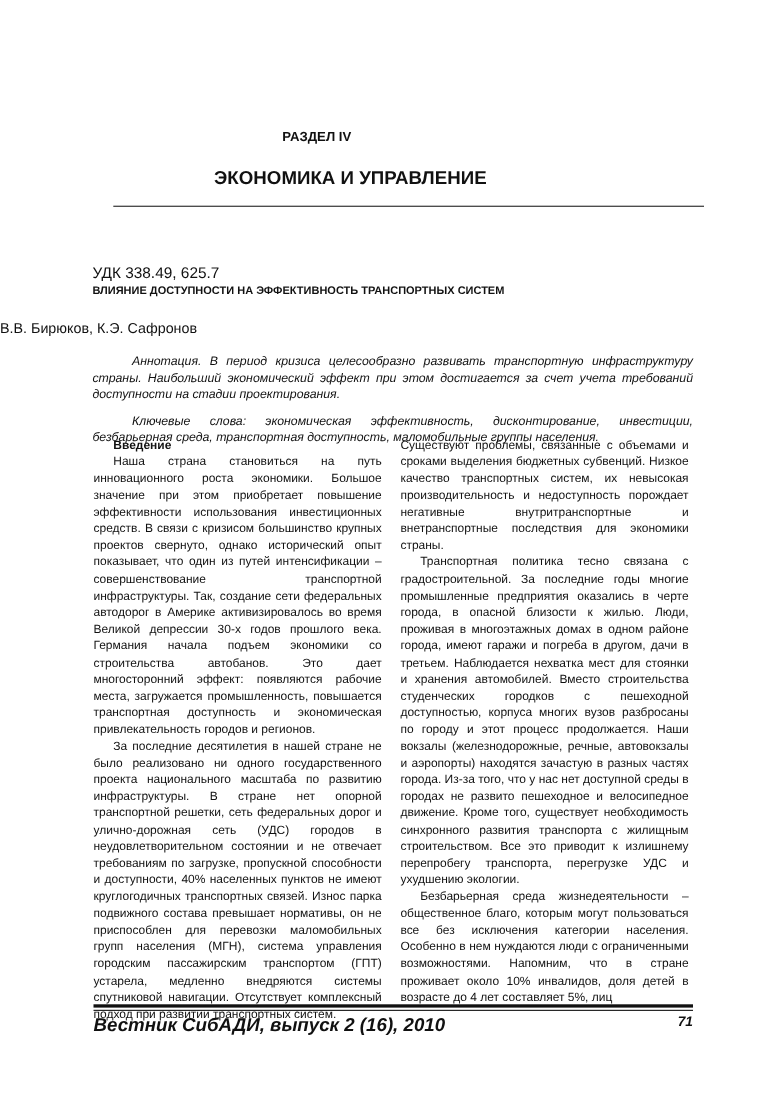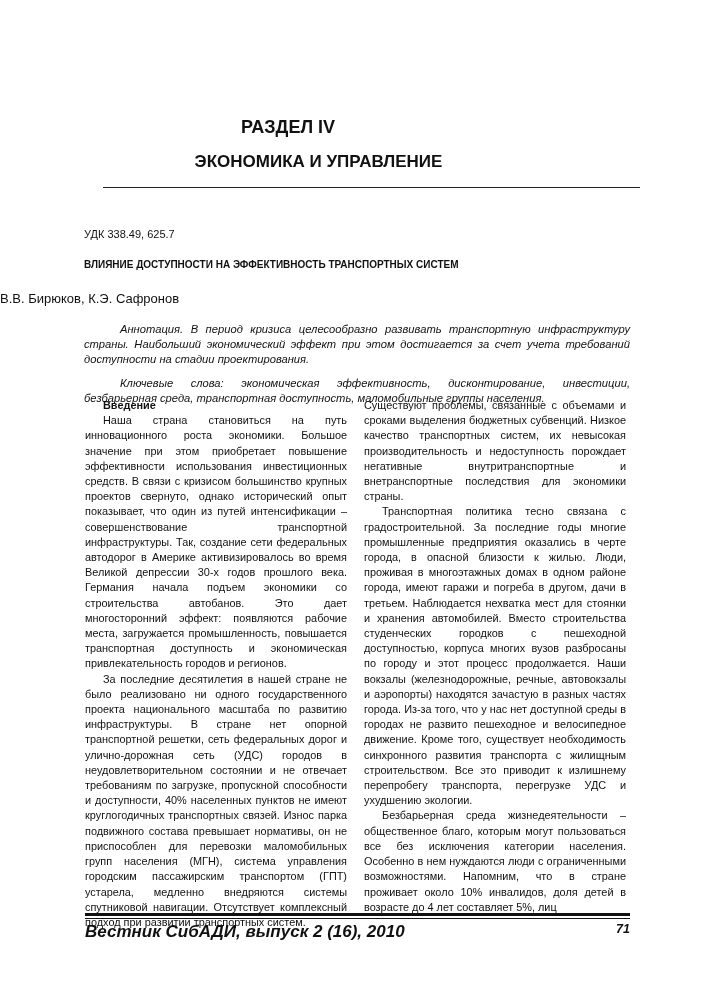--- a/index.html
+++ b/index.html
@@ -1,21 +1,21 @@
 <!DOCTYPE html>
 <html><head>
 <meta charset="utf-8">
 <style>
   html, body { margin:0; padding:0; background:#fff; }
   body { width:709px; height:1004px; position:relative; overflow:hidden; font-family:"Liberation Sans", sans-serif; color:#111; }
   .abs { position:absolute; }
-  #section { left:0; width:576px; top:117px; text-align:center; font-weight:bold; font-size:18px; }
+  #section { left:0; width:576px; top:117px; text-align:center; font-weight:bold; font-size:12px; }
   #heading { left:0; width:637px; top:152px; text-align:center; font-weight:bold; font-size:17px; }
   #hrule { left:103px; width:537px; top:187px; height:0; border-top:1px solid #222; }
-  #udk { left:84px; top:228px; font-size:11px; }
+  #udk { left:84px; top:240px; font-size:14px; }
   #title { left:84px; width:560px; top:259px; font-weight:bold; font-size:10px; white-space:nowrap; }
   #authors { left:0; width:709px; top:291px; text-align:left; font-size:13px; }
   .italic-block { left:84px; width:546px; font-style:italic; font-size:11.2px; line-height:15px; text-indent:36px; text-align:justify; }
   .italic-block b { font-weight:normal; }
   #abstract { top:322px; }
   #keywords { top:376px; }
   .col { top:398px; width:262px; font-size:10.9px; line-height:15.2px; text-align:justify; }
   #colL { left:85px; }
   #colR { left:364px; }
   .col p { margin:0; text-indent:18px; }

